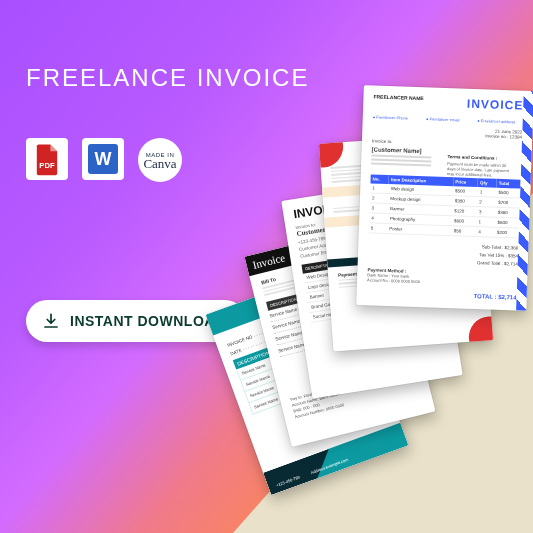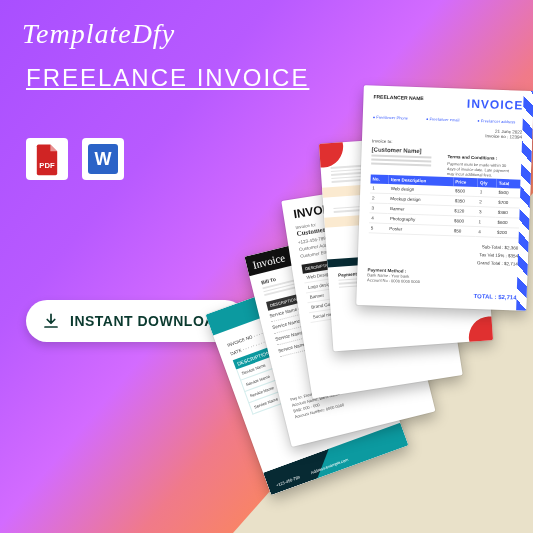--- a/index.html
+++ b/index.html
@@ -13,21 +13,21 @@
     border-left: 300px solid transparent;
     border-bottom: 340px solid #e9e1c9;
   }
   .brand {
     position:absolute; left:22px; top:18px; color:#fff;
     font-family: "Brush Script MT","Segoe Script",cursive;
     font-size:28px; font-style:italic; letter-spacing:1px;
   }
   .title {
     position:absolute; left:26px; top:64px; color:#fff;
-    font-size:24px; letter-spacing:2px; font-weight:400;text-decoration:underline;
+    font-size:24px; letter-spacing:2px; font-weight:400;
   }
   .formats {
     position:absolute; left:26px; top:138px; display:flex; gap:14px; align-items:flex-start;
   }
   .ico { width:42px; height:42px; border-radius:6px; display:flex; align-items:center; justify-content:center; }
   .pdf { background:#fff; color:#d02424; border-radius:4px; }
   .pdf svg { width:34px; height:34px; }
   .word { background:#fff; border-radius:4px; }
   .word-inner { width:30px; height:30px; background:#2b63c7; border-radius:3px; color:#fff; font-weight:700; font-size:18px; display:flex; align-items:center; justify-content:center; }
   .canva { background:#fff; border-radius:50%; width:44px; height:44px; display:flex; flex-direction:column; align-items:center; justify-content:center; }
@@ -125,33 +125,36 @@
   .d1 .s{ text-align:right; font-size:4.5px; padding:2px 3px; display:flex; justify-content:flex-end; gap:14px;}
   .d1 .meta{ font-size:4.5px; color:#333; margin-bottom:4px;}
   .d1 .bf{ position:absolute; bottom:5px; left:8px; right:8px; color:#fff; font-size:4px; display:flex; gap:12px; z-index:3;}
 </style>
 </head>
 <body>
 
 <div class="stage">
   <div class="tri"></div>
 
-  <div class="brand">TemplateDfy</div>
   <div class="title">FREELANCE INVOICE</div>
 
   <div class="formats">
     <div class="ico pdf">
       <svg viewBox="0 0 40 40">
           <path fill="#d02424" d="M10 3h14l8 8v26a2 2 0 0 1-2 2H10a2 2 0 0 1-2-2V5a2 2 0 0 1 2-2z"></path>
           <path fill="#fff" d="M24 3v8h8z" opacity=".5"></path>
           <text x="20" y="30" text-anchor="middle" fill="#fff" font-size="9" font-weight="700">PDF</text>
         </svg>
     </div>
     <div class="ico word">
       <div class="word-inner">W</div>
+    </div>
+    <div class="canva">
+      <span class="m">MADE IN</span>
+      <span class="c">Canva</span>
     </div>
   </div>
 
 
   <button class="download-btn">
     <svg viewBox="0 0 24 24">
         <path fill="none" stroke="#0b3a2f" stroke-width="2.3" stroke-linecap="round" d="M12 3v12m0 0l-5-5m5 5l5-5M4 20h16"></path>
       </svg>
     <span>INSTANT DOWNLOAD</span>
   </button>

